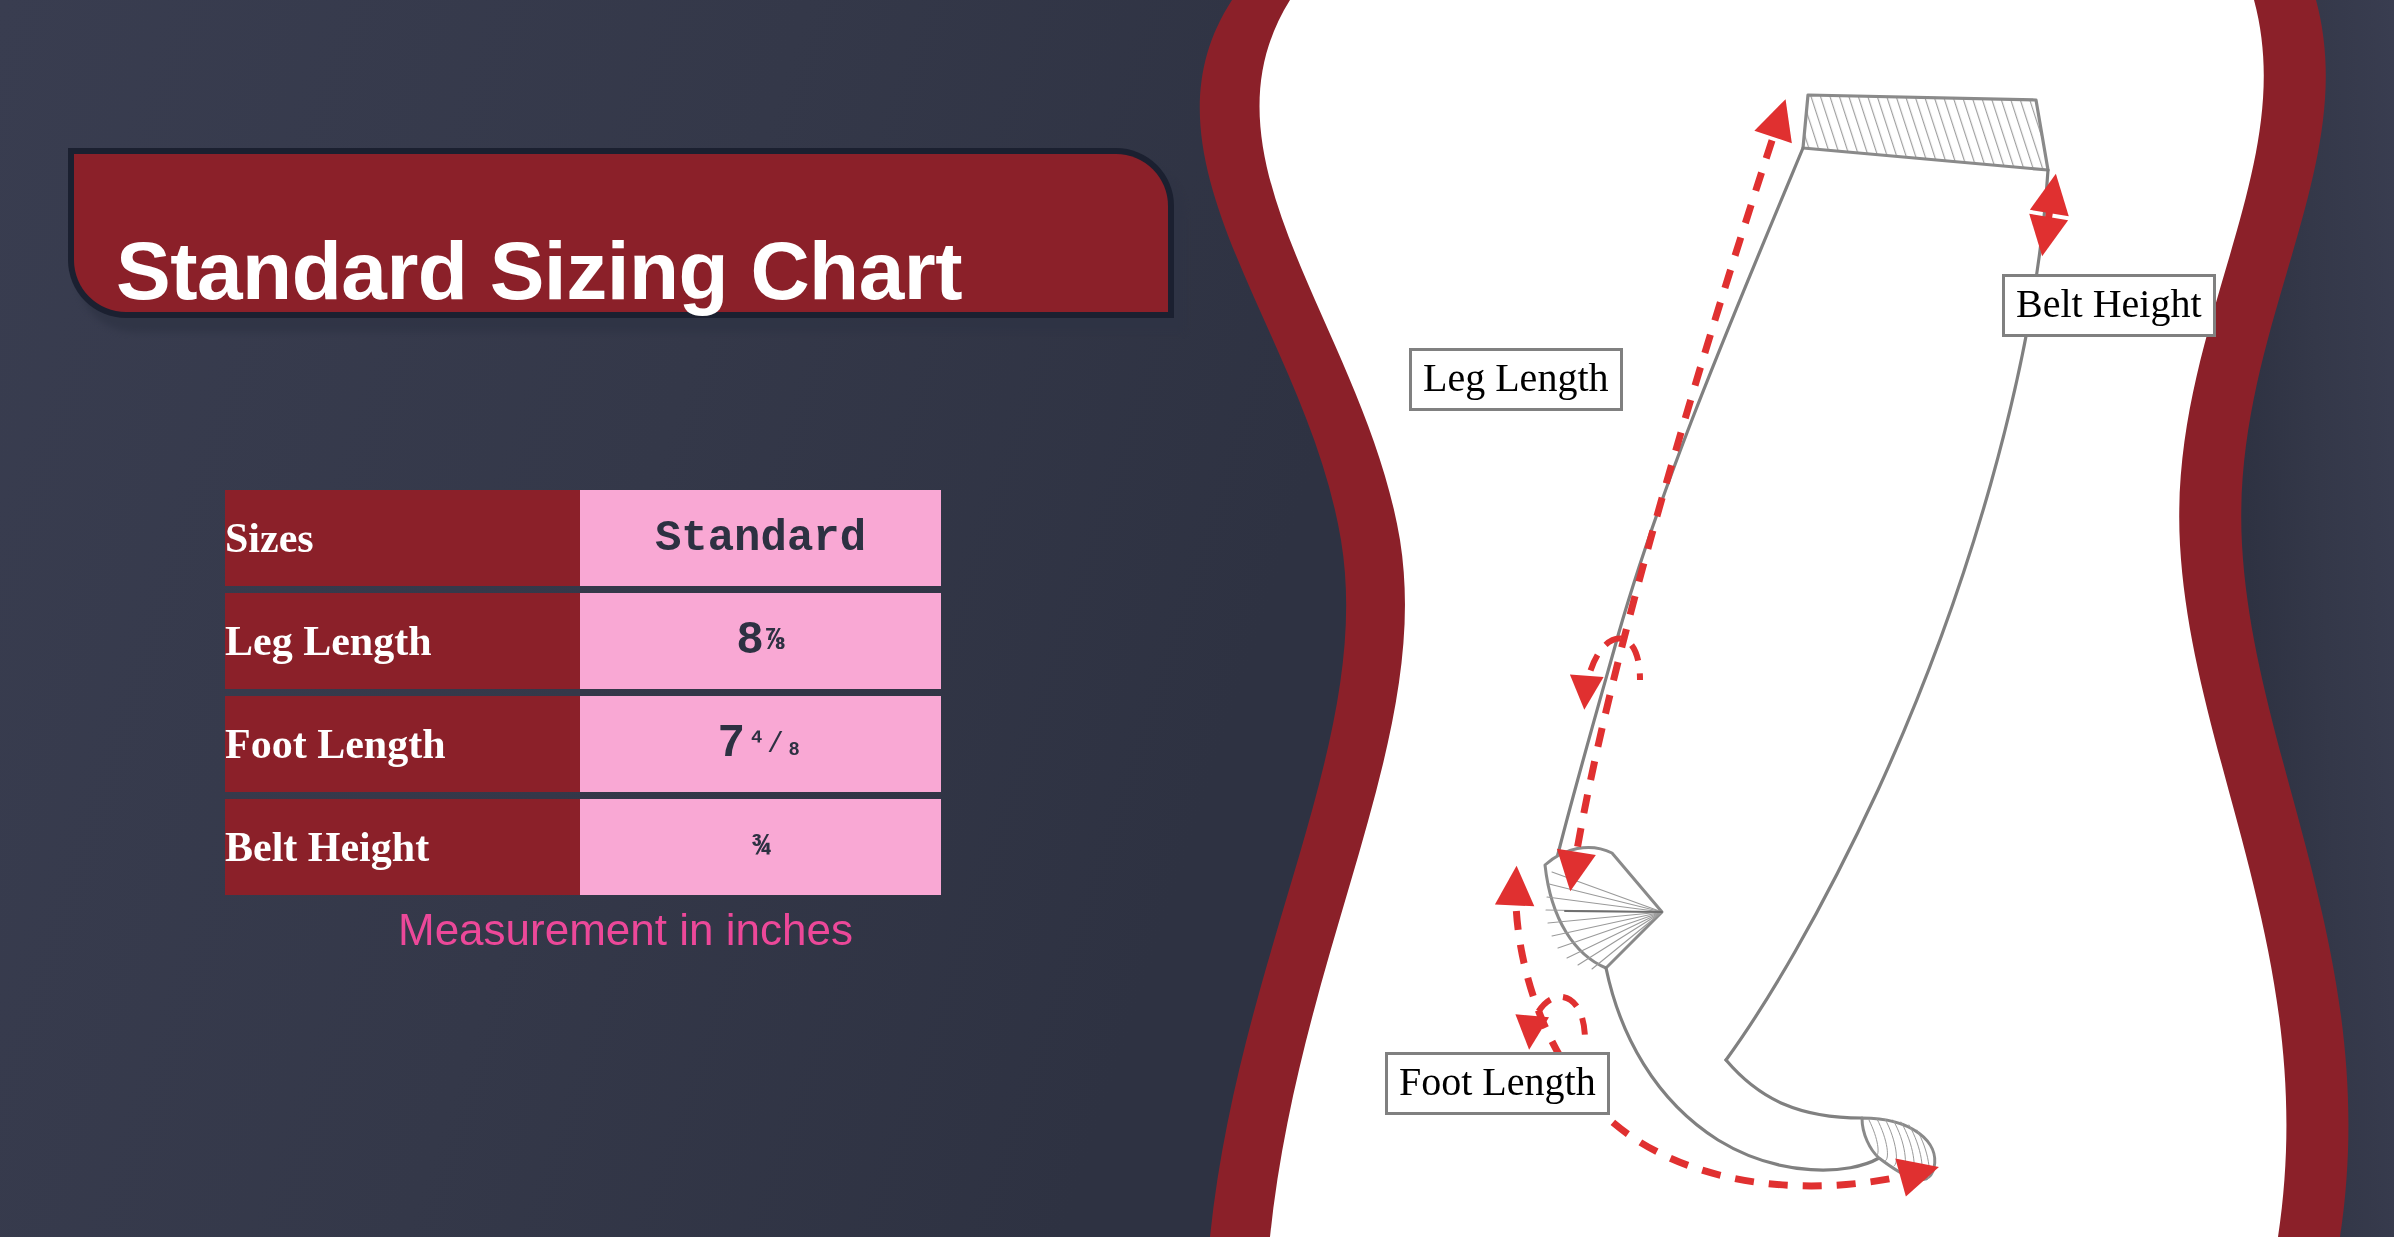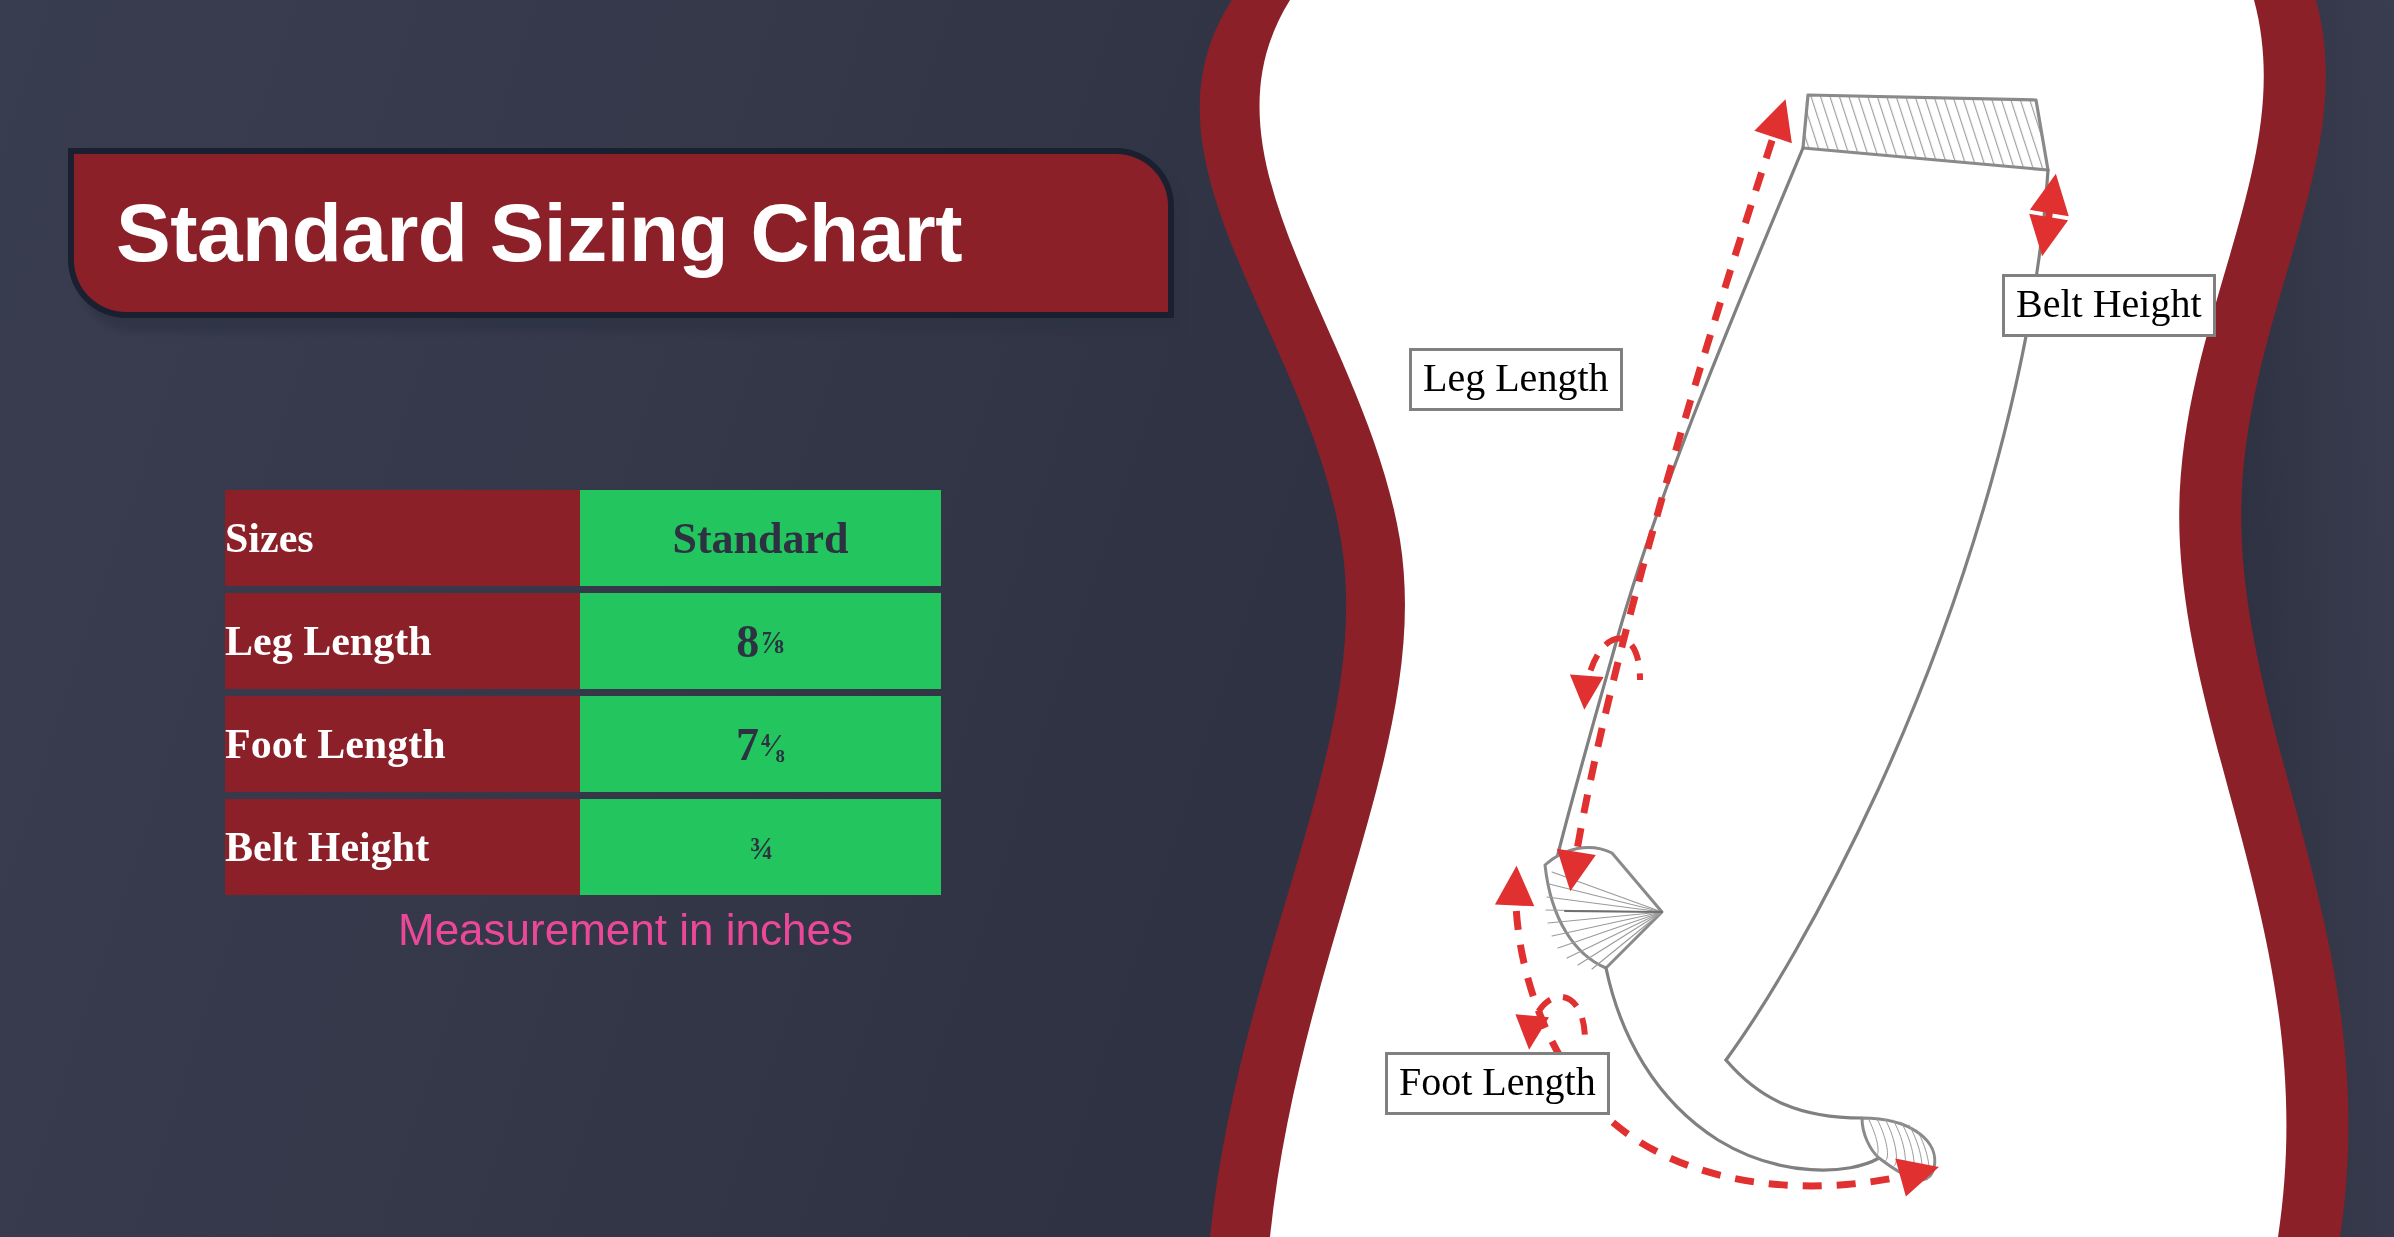--- a/index.html
+++ b/index.html
@@ -60,21 +60,21 @@
   }
   .banner {
     position: absolute;
     left: 6px;
     top: 6px;
     width: 1094px;
     height: 158px;
     background: #8B2029;
     border-radius: 0 52px 0 52px;
     display: flex;
-    align-items: center;
+    align-items: flex-end;
   }
   .banner-title {
     color: #ffffff;
     font-family: "Liberation Sans", sans-serif;
     font-weight: bold;
     font-size: 82px;
     letter-spacing: -0.5px;
     padding-left: 42px;
     line-height: 1;
     white-space: nowrap;
@@ -100,23 +100,23 @@
     font-weight: bold;
     font-size: 42px;
     height: 96px;
     width: 355px;
     padding-left: 38px;
     text-align: left;
     vertical-align: middle;
     white-space: nowrap;
   }
   .cell-value {
-    background: #22c55e;
+    background: #f9a8d4;
     color: #2D3142;
-    font-family: Liberation Serif, serif;
+    font-family: Liberation Mono, monospace;
     font-weight: bold;
     font-size: 46px;
     height: 96px;
     width: 361px;
     text-align: center;
     vertical-align: middle;
     white-space: nowrap;
   }
   .cell-value.header-val {
     font-size: 44px;

